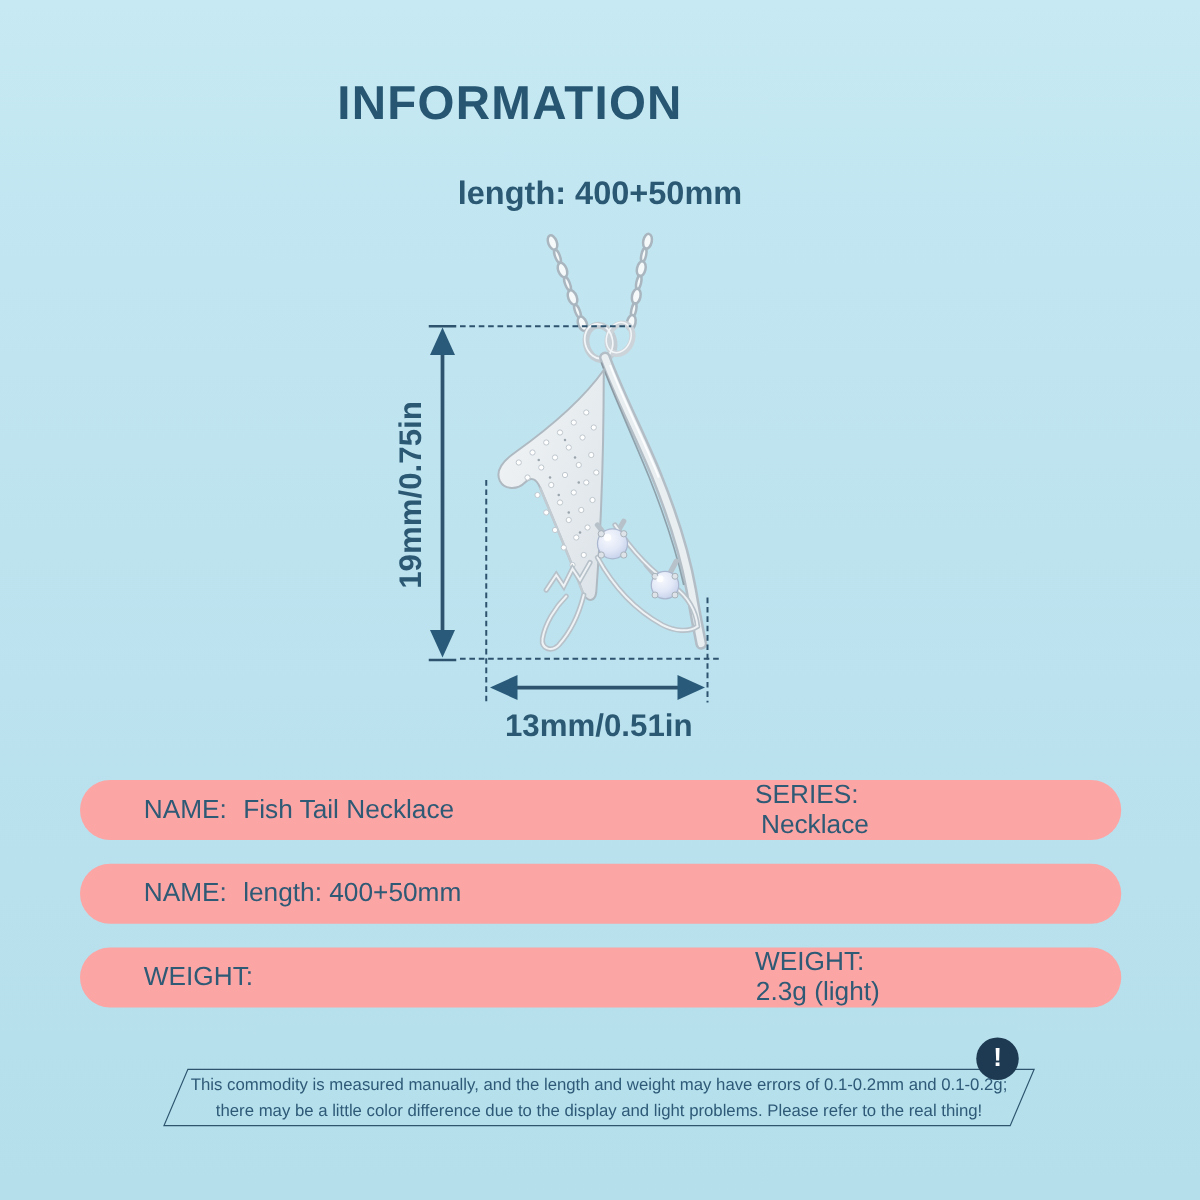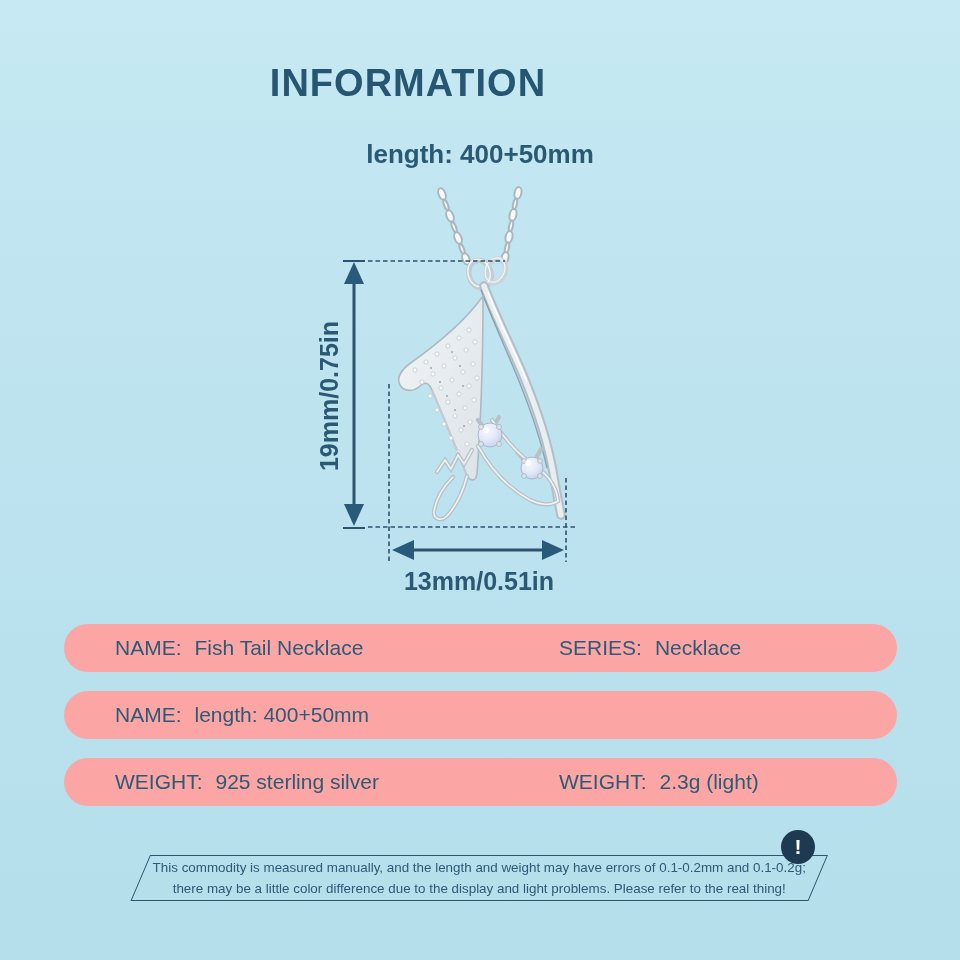--- a/index.html
+++ b/index.html
@@ -31,21 +31,21 @@
   }
   .spec-row{
     left:64px;width:833px;height:48px;border-radius:25px;
     background:#fca5a5;
   }
   .spec-row .cell{
     position:absolute;top:0;height:48px;display:flex;align-items:center;
     font-size:21px;color:#2e5a75;white-space:nowrap;
   }
   .spec-row .cell.left{left:51px;}
-  .spec-row .cell.right{left:495px;}
+  .spec-row .cell.right{left:540px;flex-direction:column;}
   .spec-row .label{margin-right:13px;}
   .disclaimer-box{
     left:150px;top:855px;width:676px;height:44px;
     border:1.6px solid #2e546e;
     transform:skewX(-23deg);
     transform-origin:left top;
     background:transparent;
   }
   .disclaimer-inner{
     position:absolute;left:0;top:0;width:100%;height:100%;
@@ -228,21 +228,20 @@
 <div class="abs spec-row" style="top:691px">
   <div class="cell left">
     <span class="label">NAME:</span>
     <span class="value">length: 400+50mm</span>
   </div>
 </div>
 
 <div class="abs spec-row" style="top:758px">
   <div class="cell left">
     <span class="label">WEIGHT:</span>
-    <span class="value">925 sterling silver</span>
   </div>
   <div class="cell right">
     <span class="label">WEIGHT:</span>
     <span class="value">2.3g (light)</span>
   </div>
 </div>
 
 <div class="abs disclaimer-box">
   <div class="disclaimer-inner">
     <div>This commodity is measured manually, and the length and weight may have errors of 0.1-0.2mm and 0.1-0.2g;</div>

